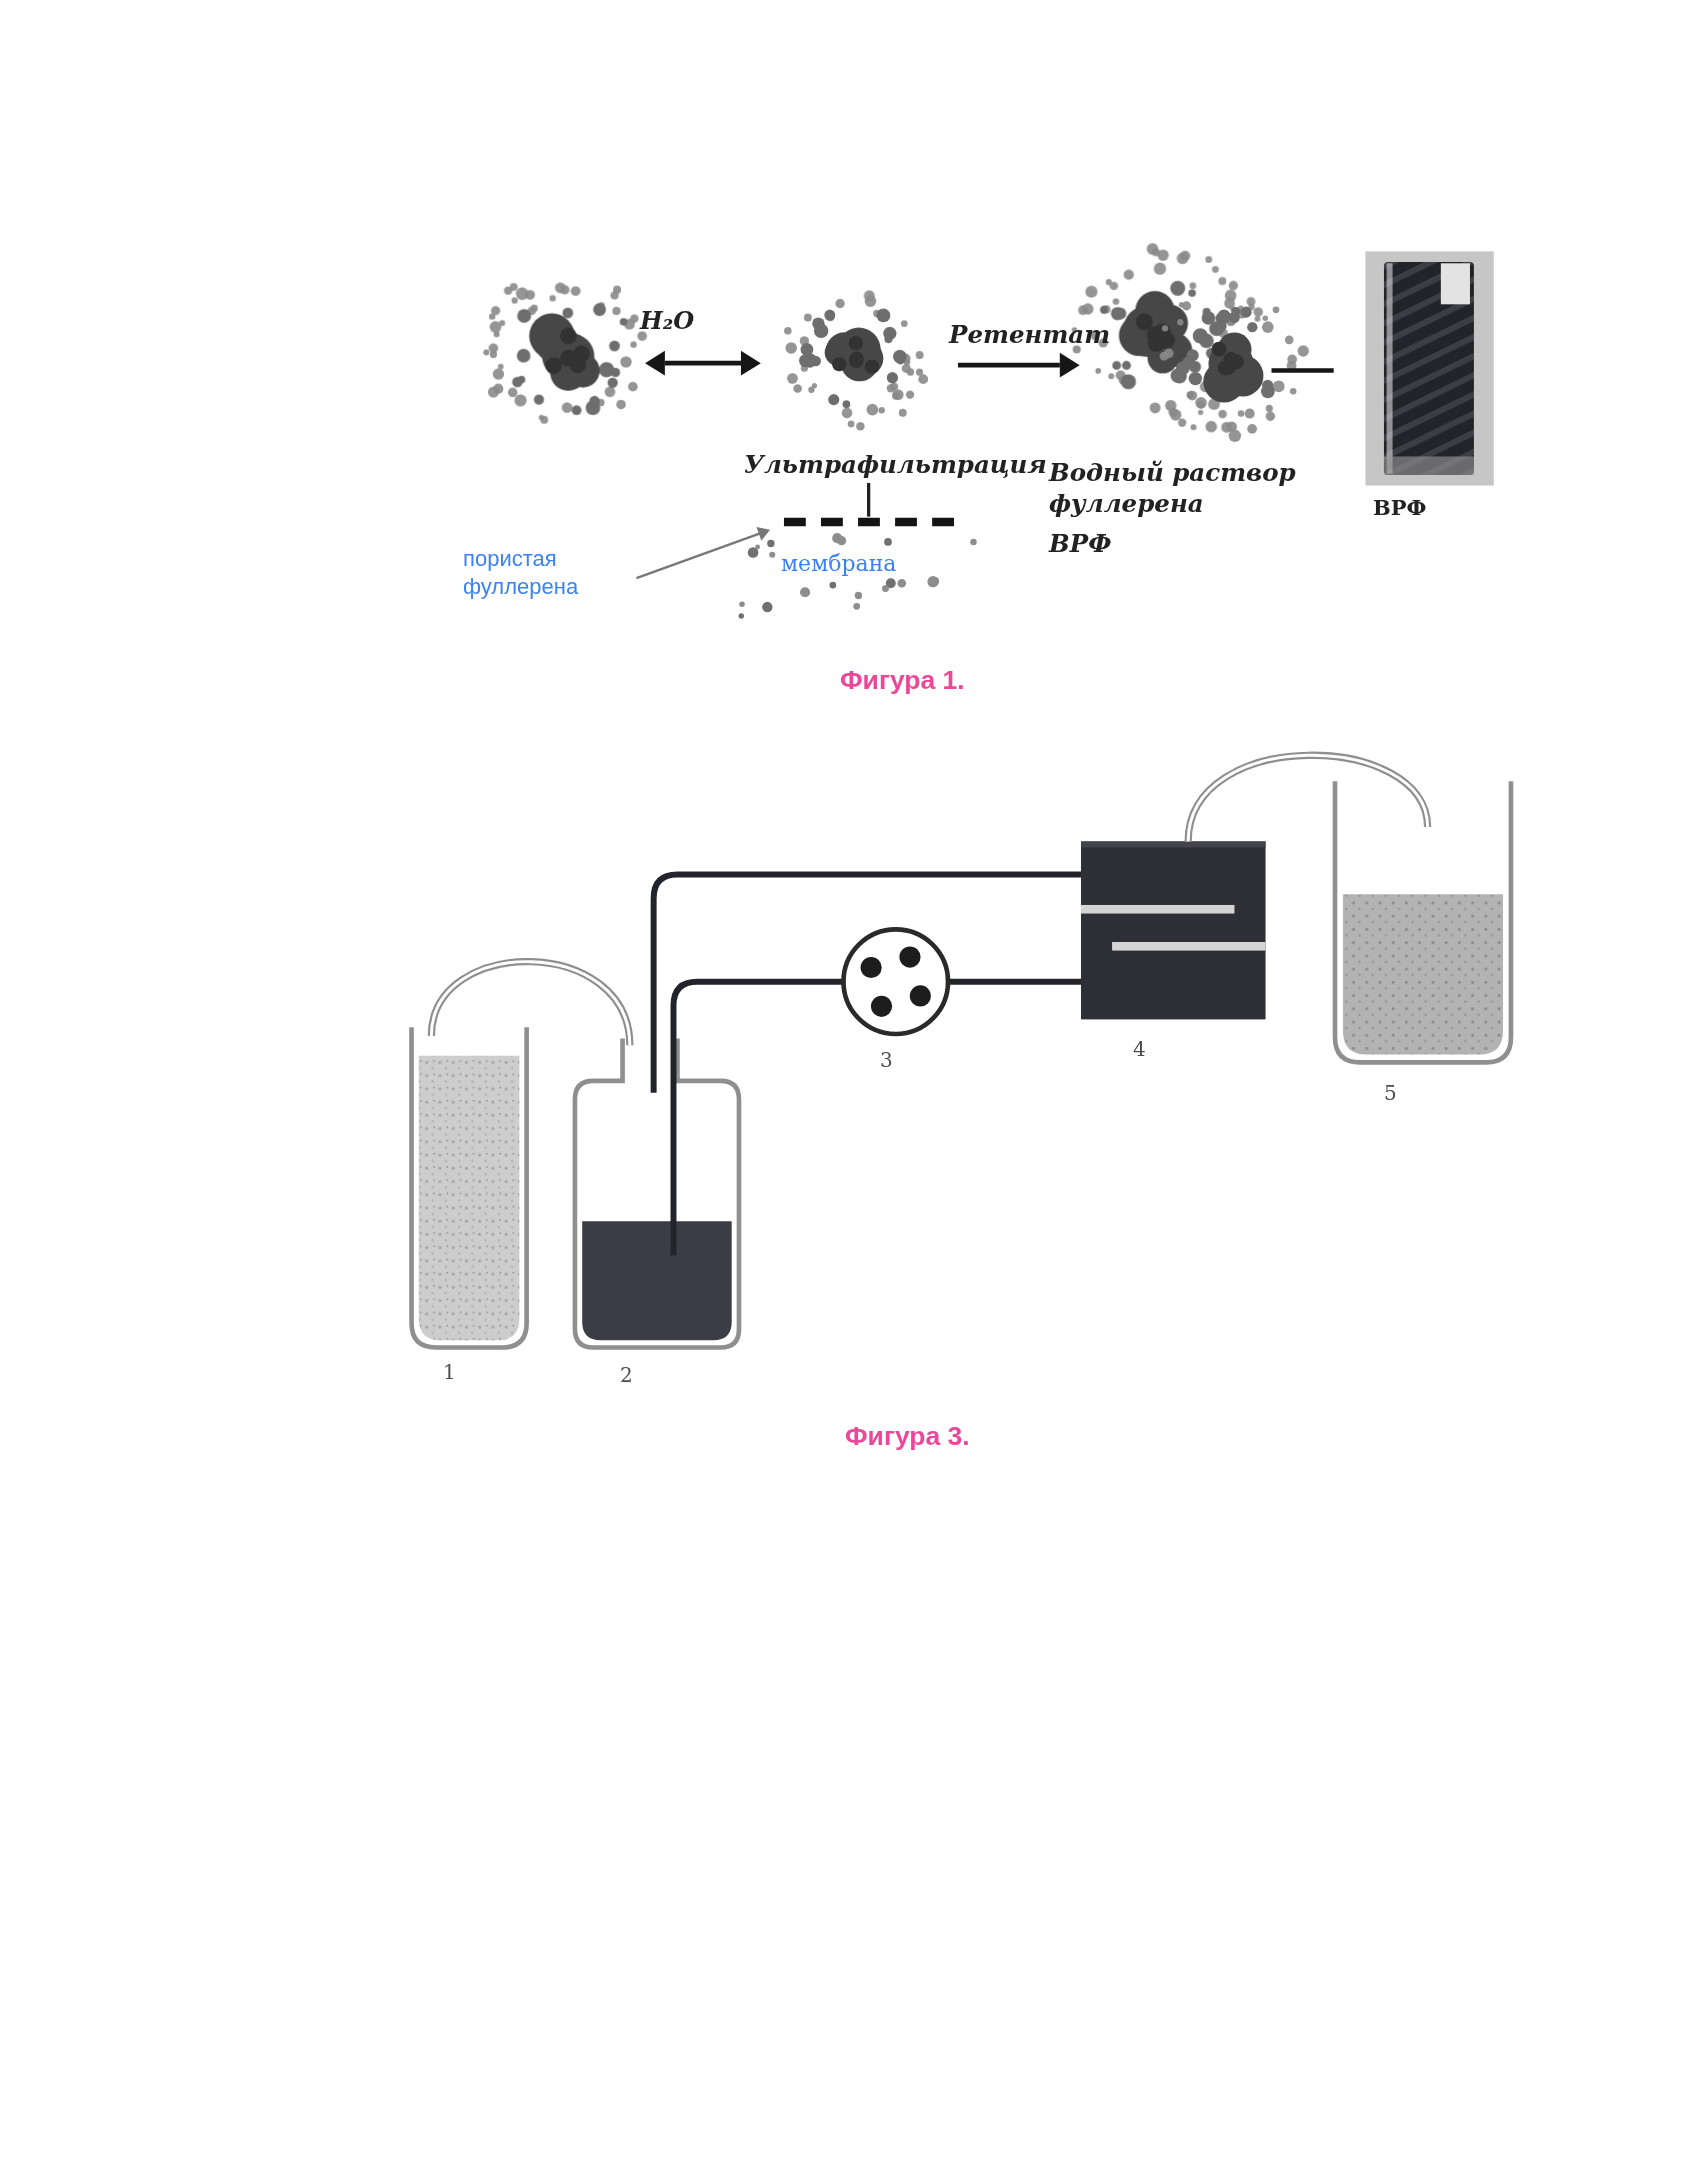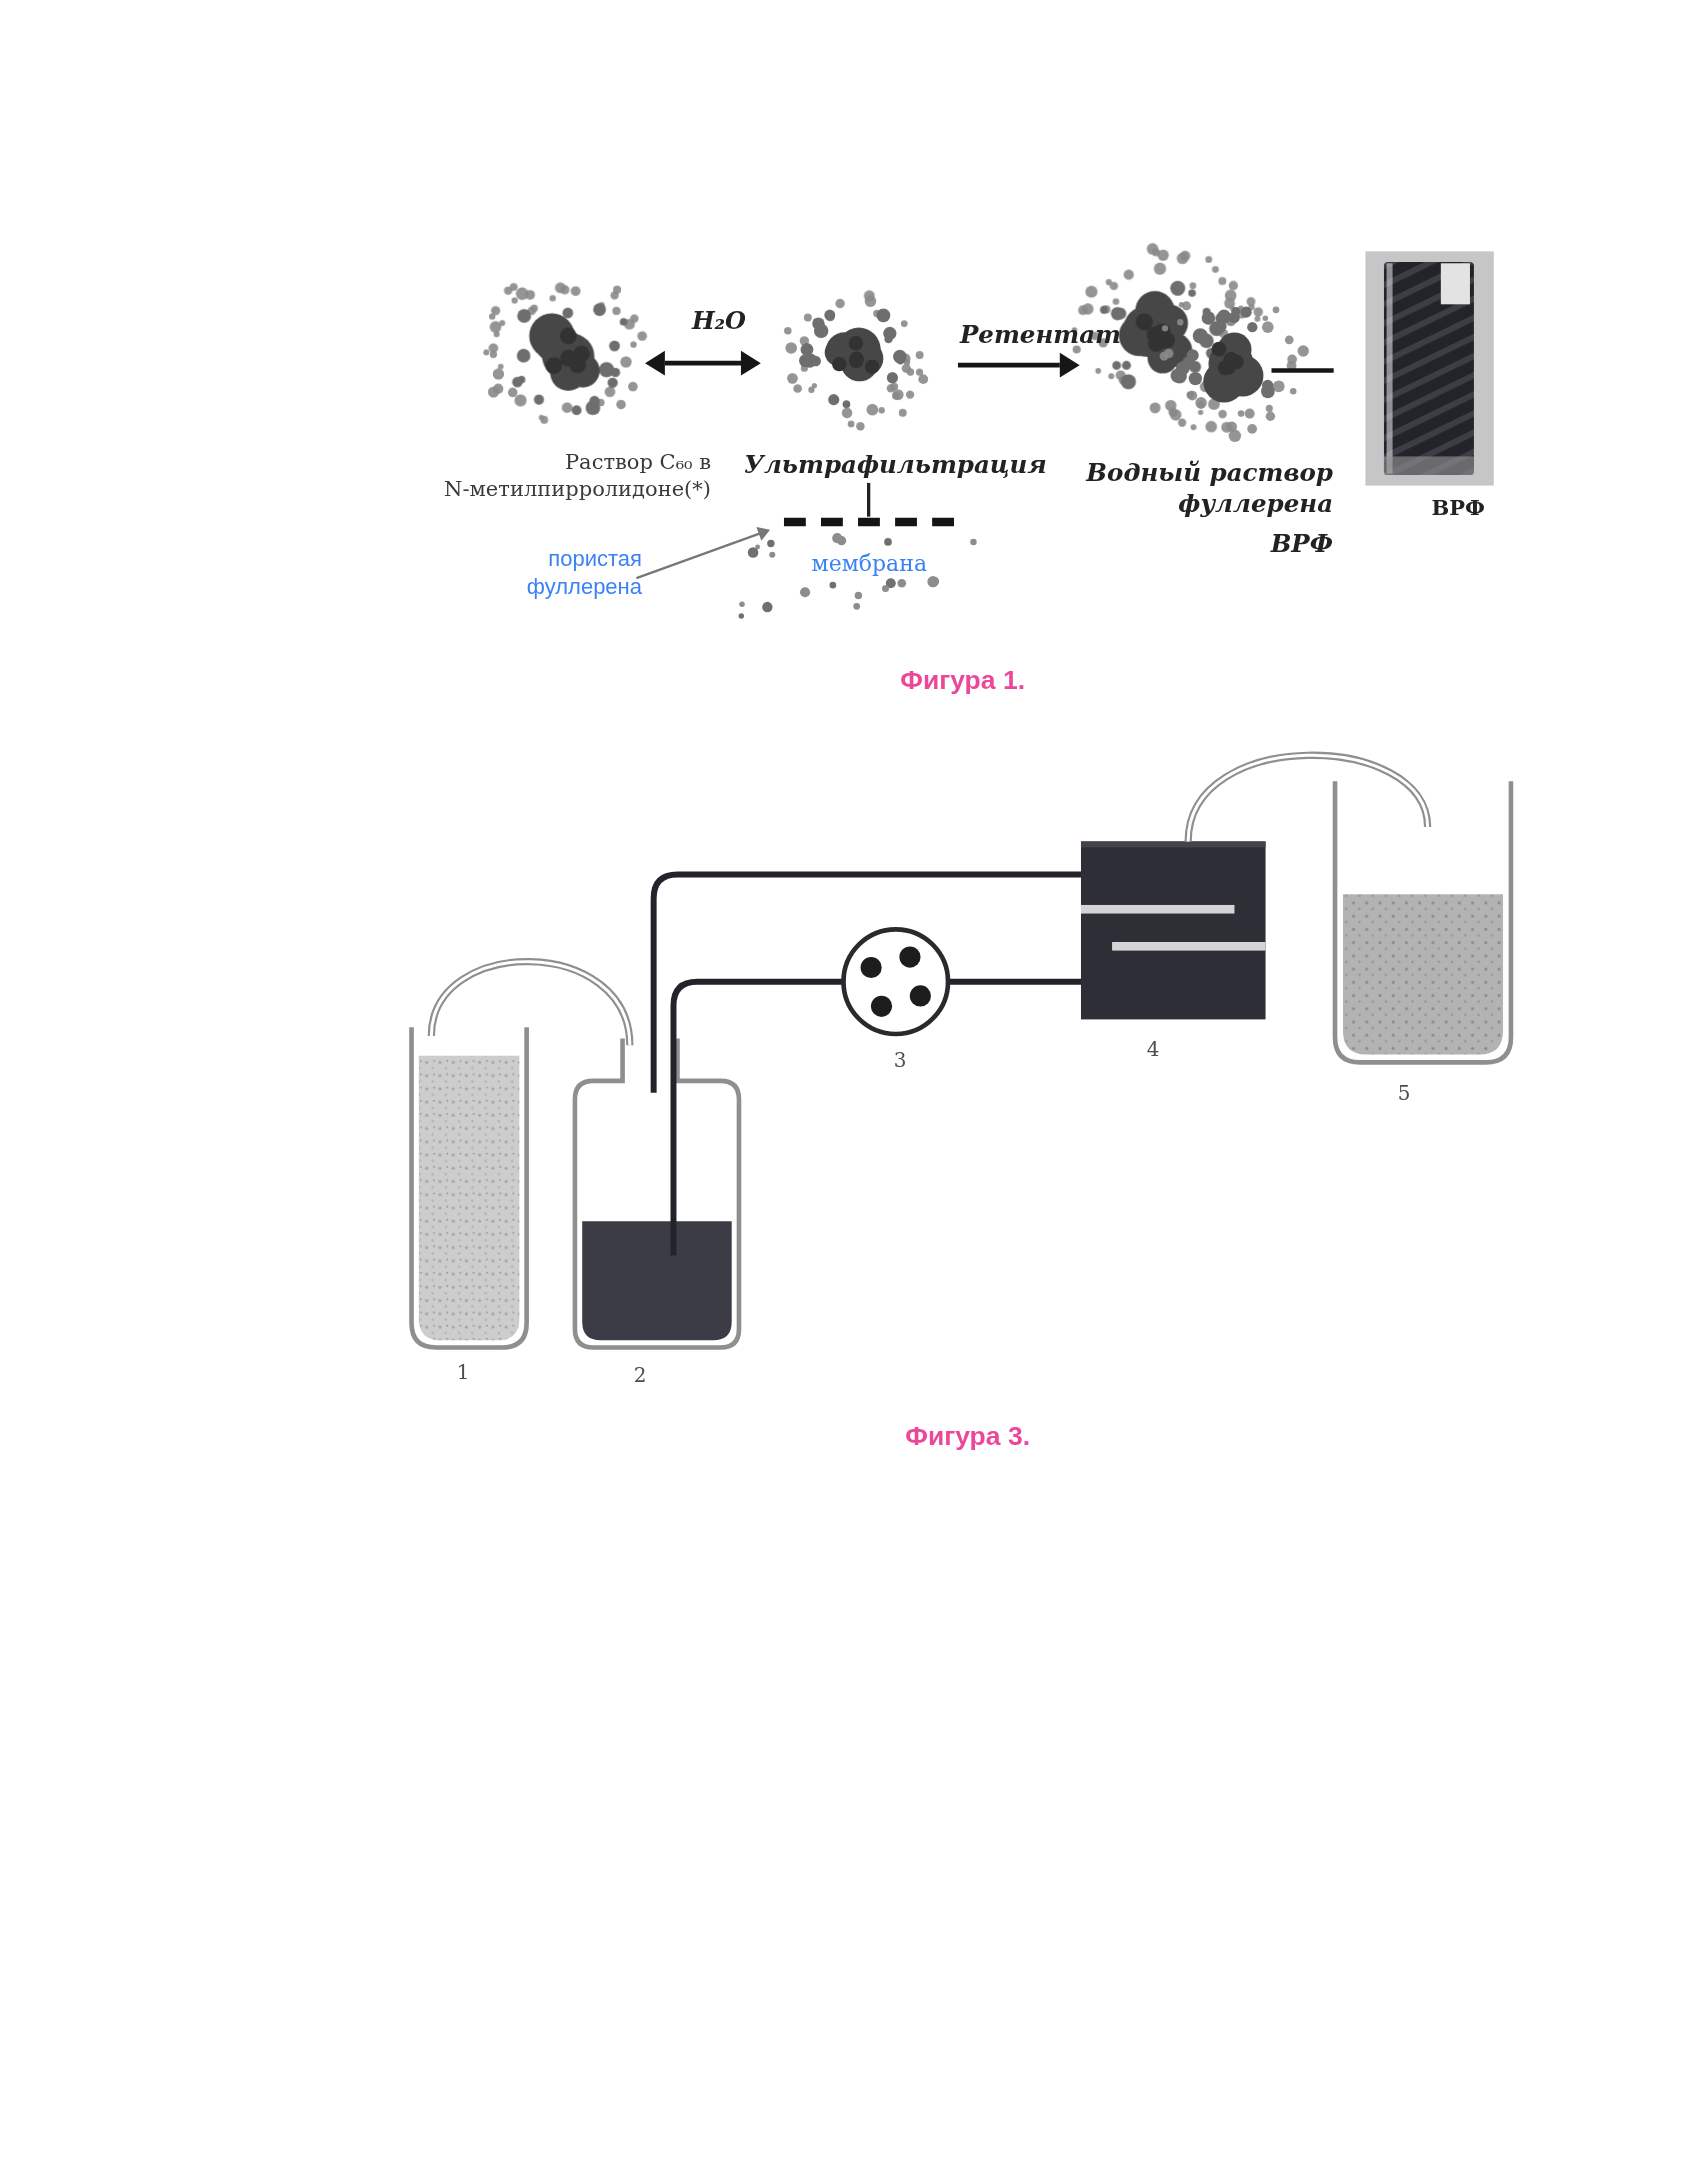--- a/index.html
+++ b/index.html
@@ -1,20 +1,20 @@
 <!DOCTYPE html>
 <html style="font-size:10.6px"><head>
 <meta charset="utf-8">
 <style>
   *{margin:0;padding:0;box-sizing:border-box}
   html,body{background:#ffffff}
   .page{position:relative;width:1687px;height:2183px;background:#ffffff;overflow:hidden;
         font-family:"DejaVu Serif",serif;color:#1c1c1c}
   #art{position:absolute;left:0;top:0;width:1687px;height:2183px}
-  .t{position:absolute;text-align:right;line-height:1.28}
+  .t{position:absolute;text-align:left;line-height:1.28}
   .serif{font-family:"DejaVu Serif",serif}
   .sans{font-family:"Liberation Sans",sans-serif}
   .bi{font-weight:bold;font-style:italic}
   .b{font-weight:bold}.f32{font-size:21px}.f33{font-size:22px}
   .f36{font-size:24px}.f37{font-size:24.5px}
   .blk{display:block}
   .cap{font-family:"Liberation Sans",sans-serif;font-weight:bold;font-size:26.5px;color:#ec4899}
   .num{font-family:"DejaVu Serif",serif;font-size:20px;color:#4d4d4d}
   .ink1{color:#3b82f6}
   .ink2{color:#222222}
@@ -414,24 +414,20 @@
       <g>
         <path d="M 2030,1352 L 2272,1352 L 2272,1558 Q 2272,1594 2236,1594 L 2066,1594 Q 2030,1594 2030,1558 Z" fill="url(#speckMid)"></path>
         <path d="M 2018,1181 L 2018,1568 Q 2018,1606 2056,1606 L 2246,1606 Q 2284,1606 2284,1568 L 2284,1181" fill="none" stroke="#8f8f8f" stroke-width="7"></path>
       </g>
     </svg>
 
   <div class="t serif bi f36 ink2" style="left:640px;top:306px;width:106px">H₂O</div>
 
   <div class="t serif bi f37 ink2" style="left:949px;top:319px;width:172px">Ретентат</div>
 
-  <div class="t serif f32" style="left:423px;top:449px;width:288px;color:#3a3a3a">
-    <span class="blk">Раствор С₆₀ в</span>
-    <span class="blk">N-метилпирролидоне(*)</span>
-  </div>
 
   <div class="t serif bi f37 ink2" style="left:744px;top:449px;width:291px">Ультрафильтрация</div>
 
   <div class="t serif bi f37 ink2" style="left:1049px;top:457px;width:284px">
     <span class="blk">Водный раствор</span>
     <span class="blk">фуллерена</span>
     <span class="blk" style="margin-top:8px">ВРФ</span>
   </div>
 
   <div class="t serif b f32 ink2" style="left:1373px;top:495px;width:112px">ВРФ</div>

